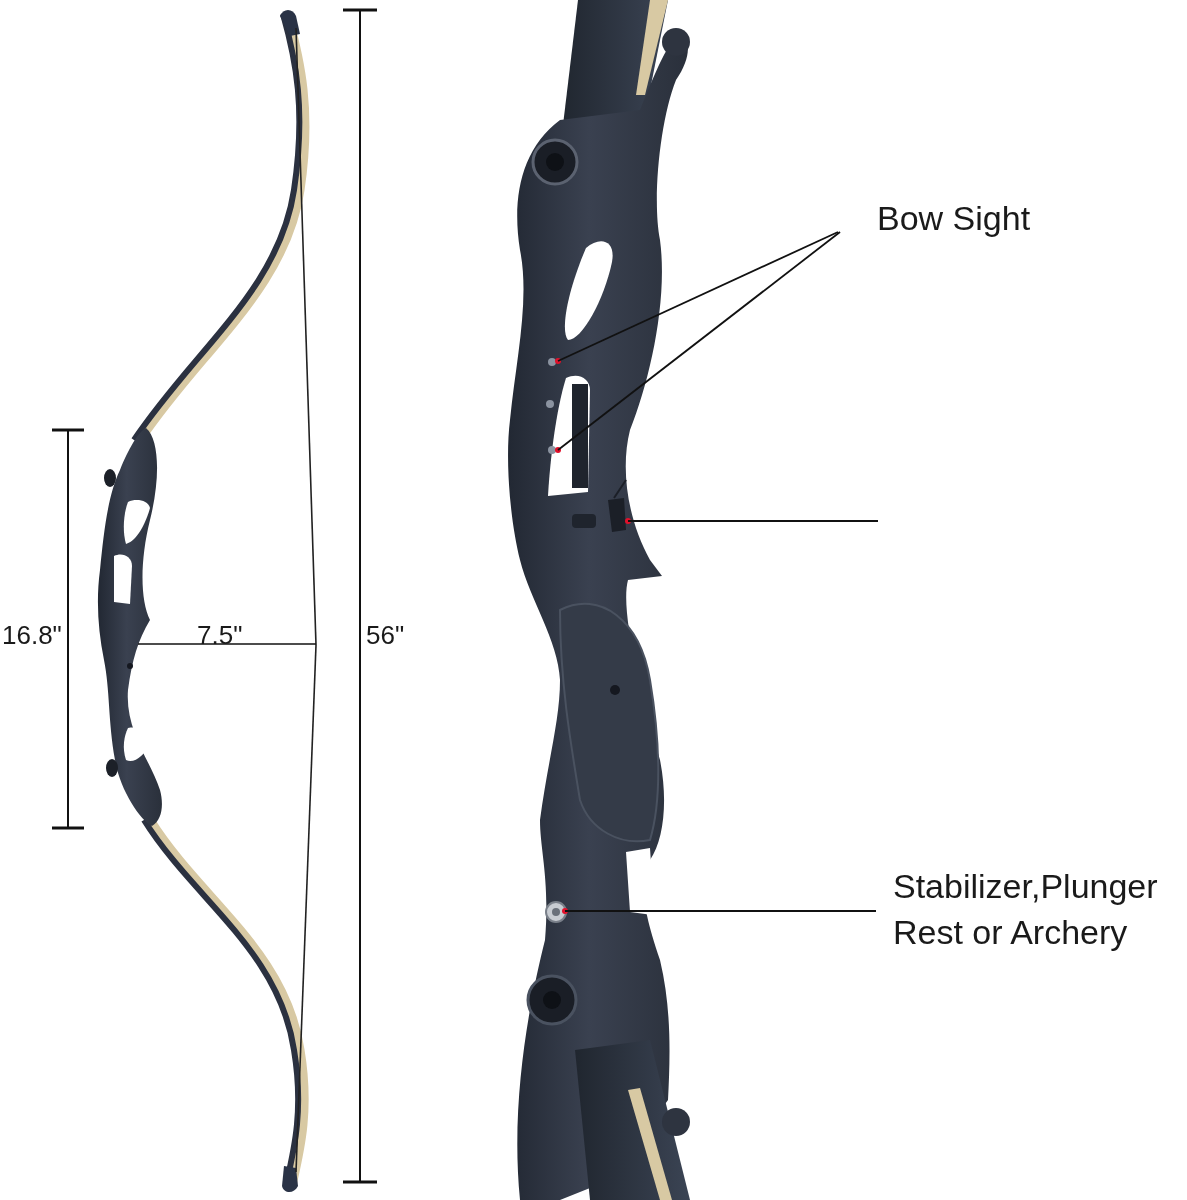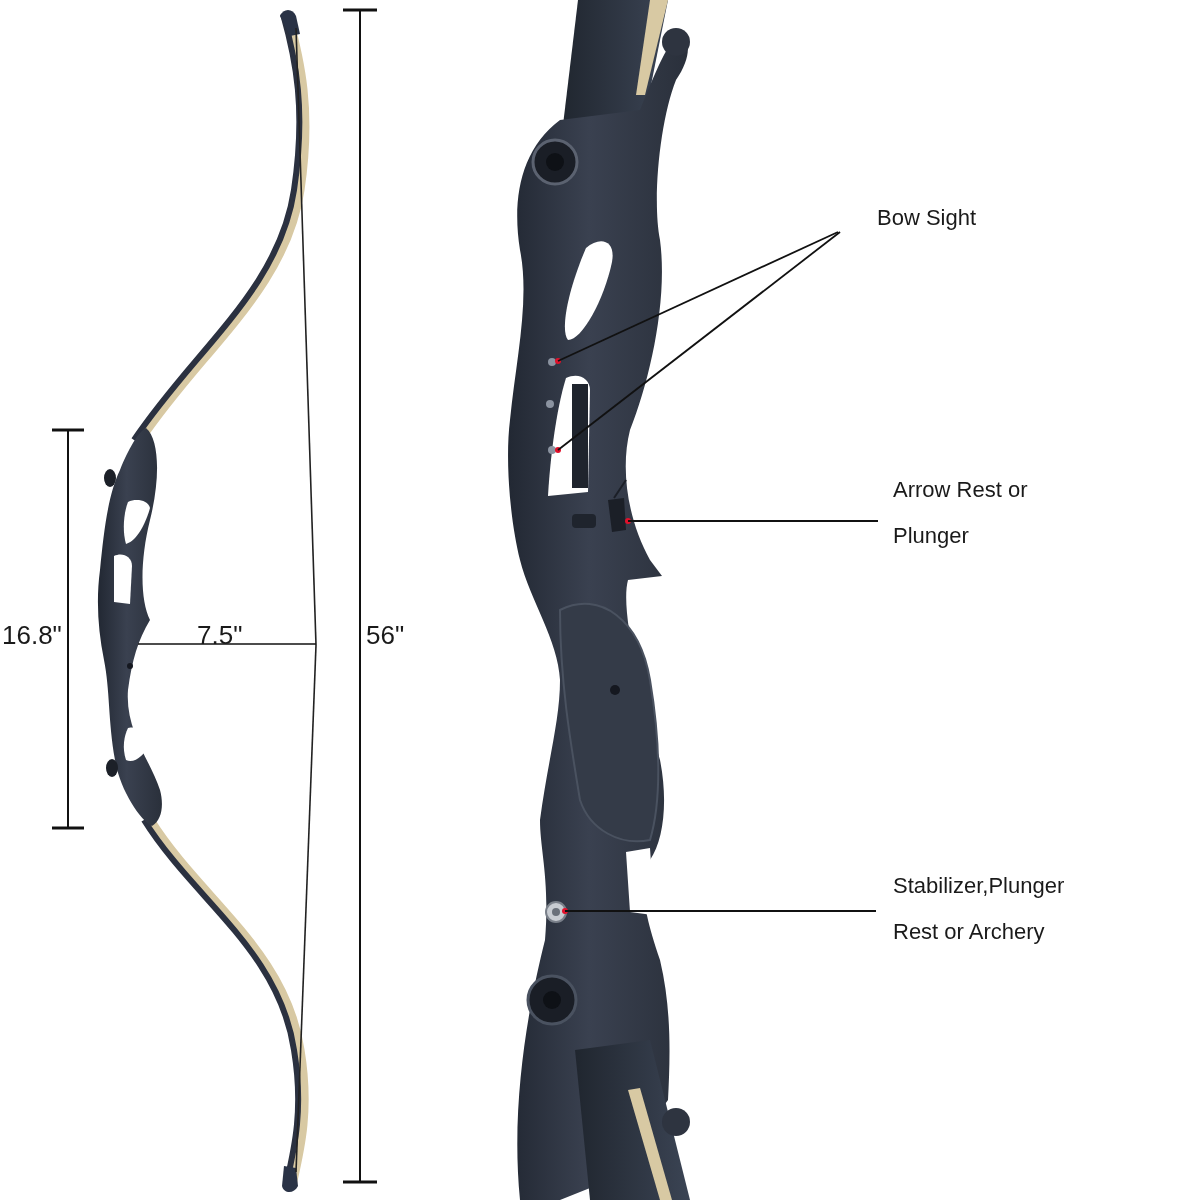--- a/index.html
+++ b/index.html
@@ -1,19 +1,19 @@
 <!DOCTYPE html>
 <html><head>
 <meta charset="utf-8">
 <style>
   html, body { margin: 0; padding: 0; background: #ffffff; }
   body { width: 1187px; height: 1200px; position: relative; overflow: hidden; font-family: "Liberation Sans", sans-serif; }
   .stage { position: absolute; left: 0; top: 0; width: 1187px; height: 1200px; }
   svg.art { position: absolute; left: 0; top: 0; }
-  .label { position: absolute; color: #1a1a1a; font-family: "Liberation Sans", sans-serif; font-size: 22px; line-height: 46px; white-space: nowrap; }
+  .label { position: absolute; color: #1a1a1a; font-family: "Liberation Sans", sans-serif; font-size: 34px; line-height: 46px; white-space: nowrap; }
   .dim { position: absolute; color: #1a1a1a; font-family: "Liberation Sans", sans-serif; font-size: 26px; line-height: 30px; white-space: nowrap; }
 </style>
 </head>
 <body>
 
 <div class="stage">
 
   <svg class="art" width="1187" height="1200" viewBox="0 0 1187 1200">
     <defs>
       <linearGradient id="riserGrad" x1="0" y1="0" x2="1" y2="0">
@@ -112,21 +112,17 @@
     </g>
   </svg>
 
   <div class="dim" style="left:2px; top:620px;">16.8"</div>
   <div class="dim" style="left:197px; top:620px;">7.5"</div>
   <div class="dim" style="left:366px; top:620px;">56"</div>
 
   <div class="label" style="left:877px; top:195px;">
     <div>Bow Sight</div>
   </div>
-  <div class="label" style="left:893px; top:467px;">
-    <div>Arrow Rest or</div>
-    <div>Plunger</div>
-  </div>
   <div class="label" style="left:893px; top:863px;">
     <div>Stabilizer,Plunger</div>
     <div>Rest or Archery</div>
   </div>
 </div>
 
 </body></html>

